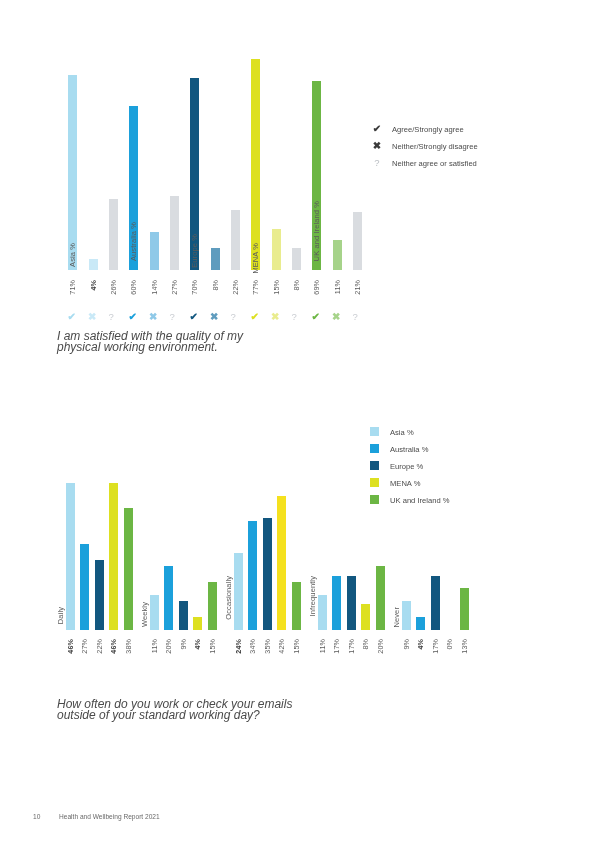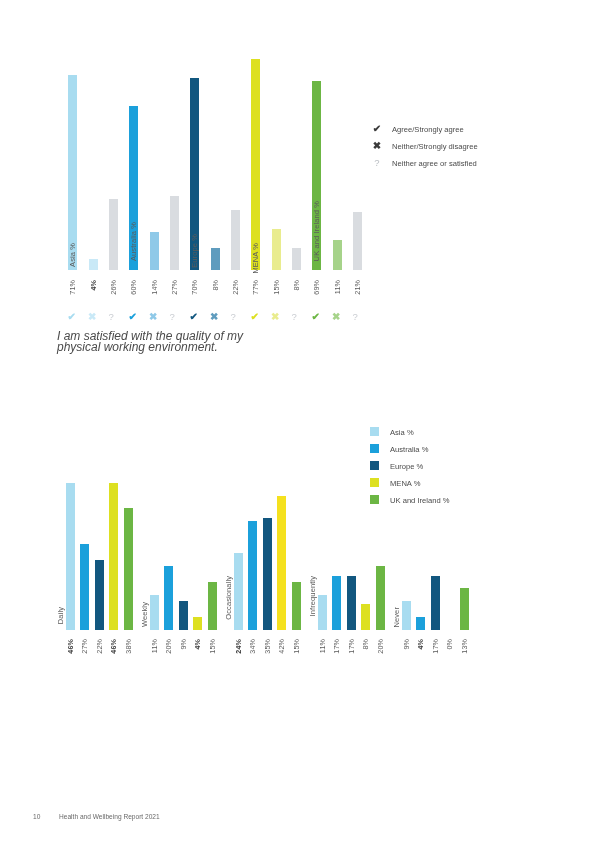--- a/index.html
+++ b/index.html
@@ -219,18 +219,20 @@
         <div class="vlabel val-label bold" style="left: 417.4px; top: 209px;">4%</div>
         <div class="bar" style="left: 430.8px; top: 145.6px; width: 9px; height: 54.4px; background: rgb(18, 87, 127);"></div>
         <div class="vlabel val-label" style="left: 431.8px; top: 209px;">17%</div>
         <div class="vlabel val-label" style="left: 446.2px; top: 209px;">0%</div>
         <div class="bar" style="left: 459.6px; top: 158.4px; width: 9px; height: 41.6px; background: rgb(108, 182, 68);"></div>
         <div class="vlabel val-label" style="left: 460.6px; top: 209px;">13%</div>
         <div class="vlabel cat-label" style="left: 393px; top: 176.5px;">Never</div>
       </div>
   </div>
 
+  <div class="caption" id="cap2">How often do you work or check your emails
+outside of your standard working day?</div>
 
   <div class="footer">
     <span class="pg">10</span><span>Health and Wellbeing Report 2021</span>
   </div>
 
 </div>
 
 </body></html>

